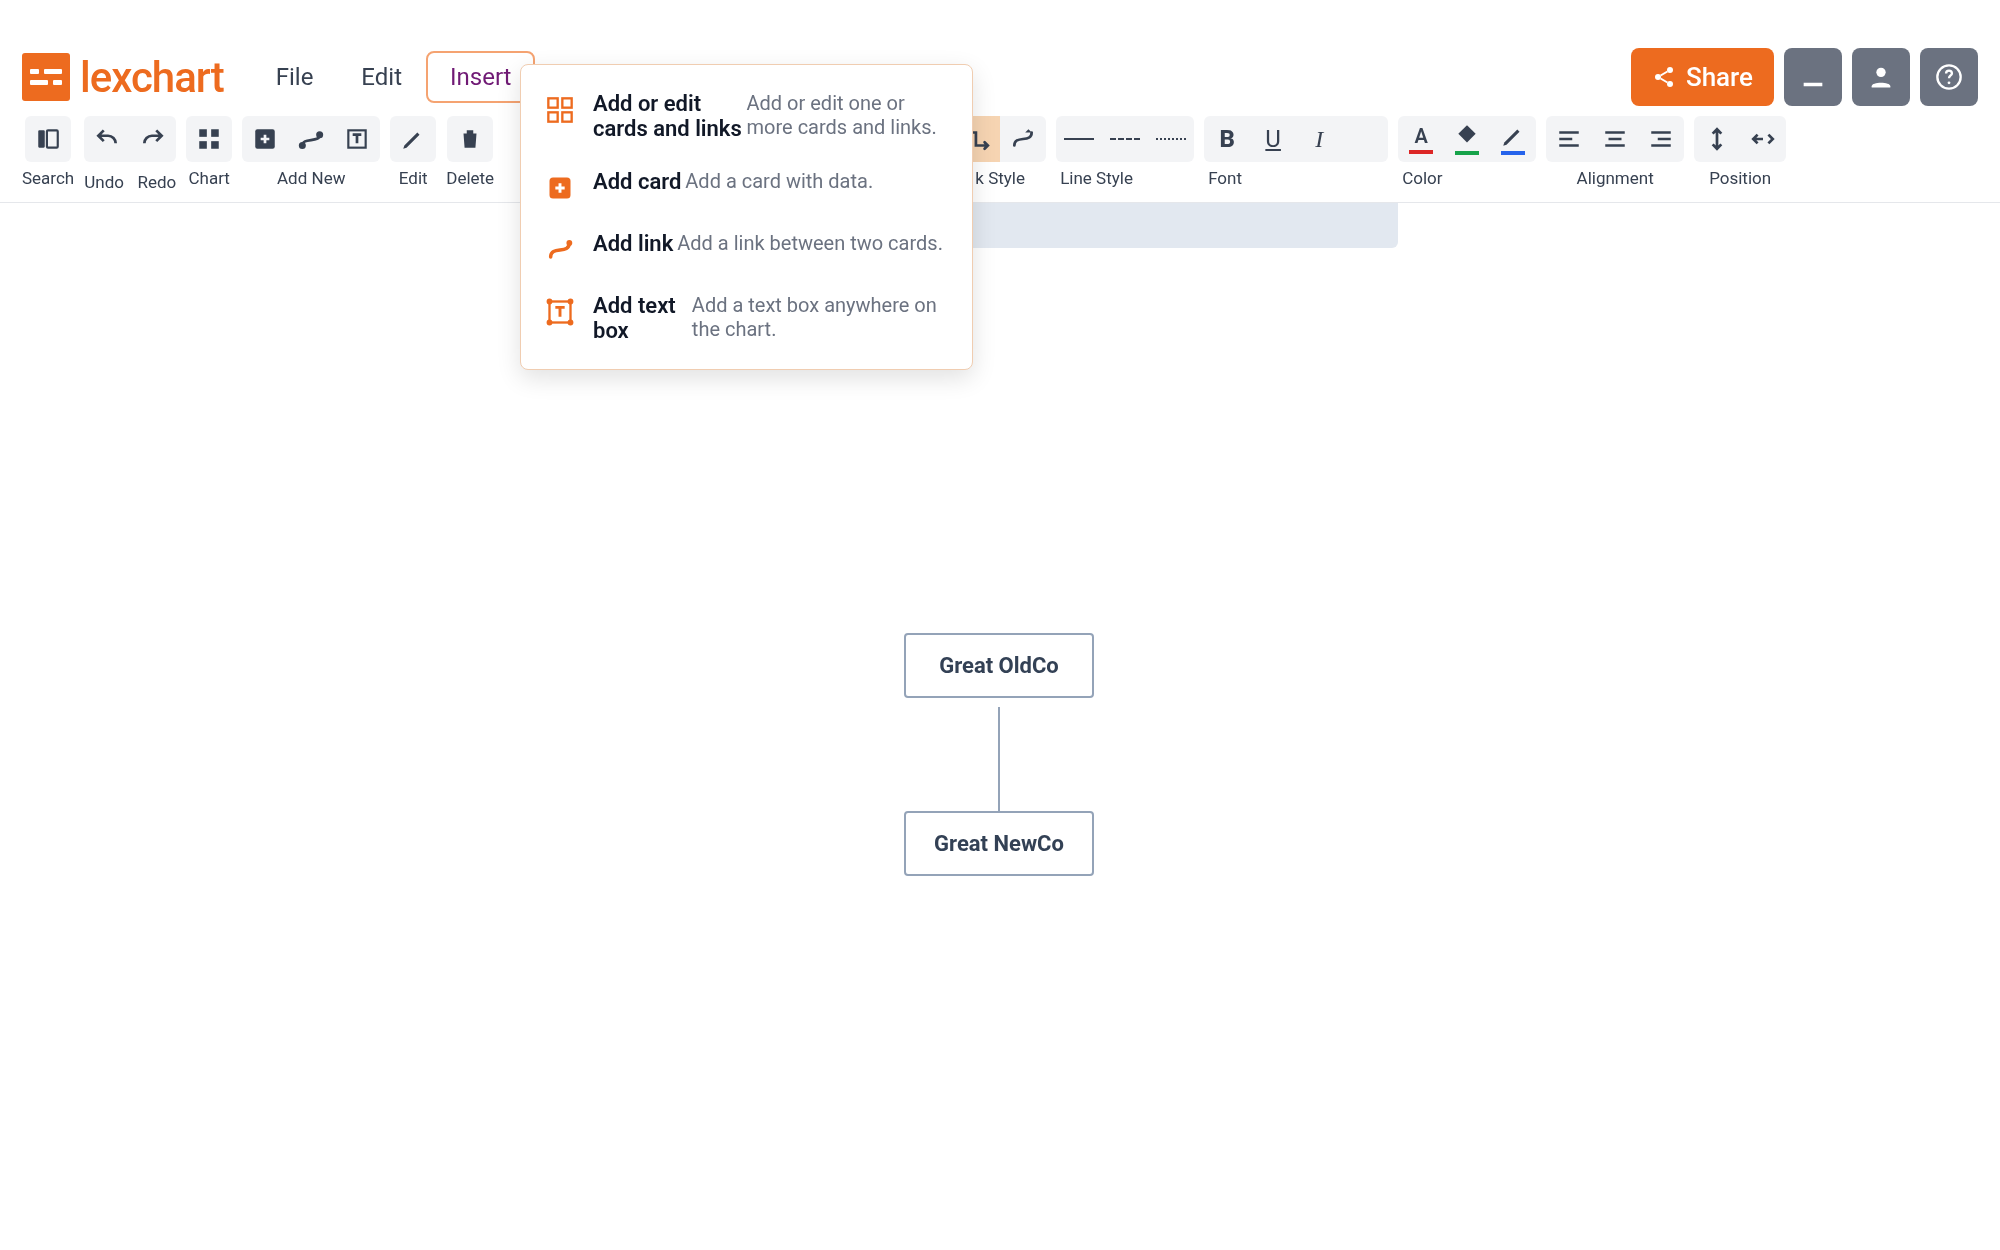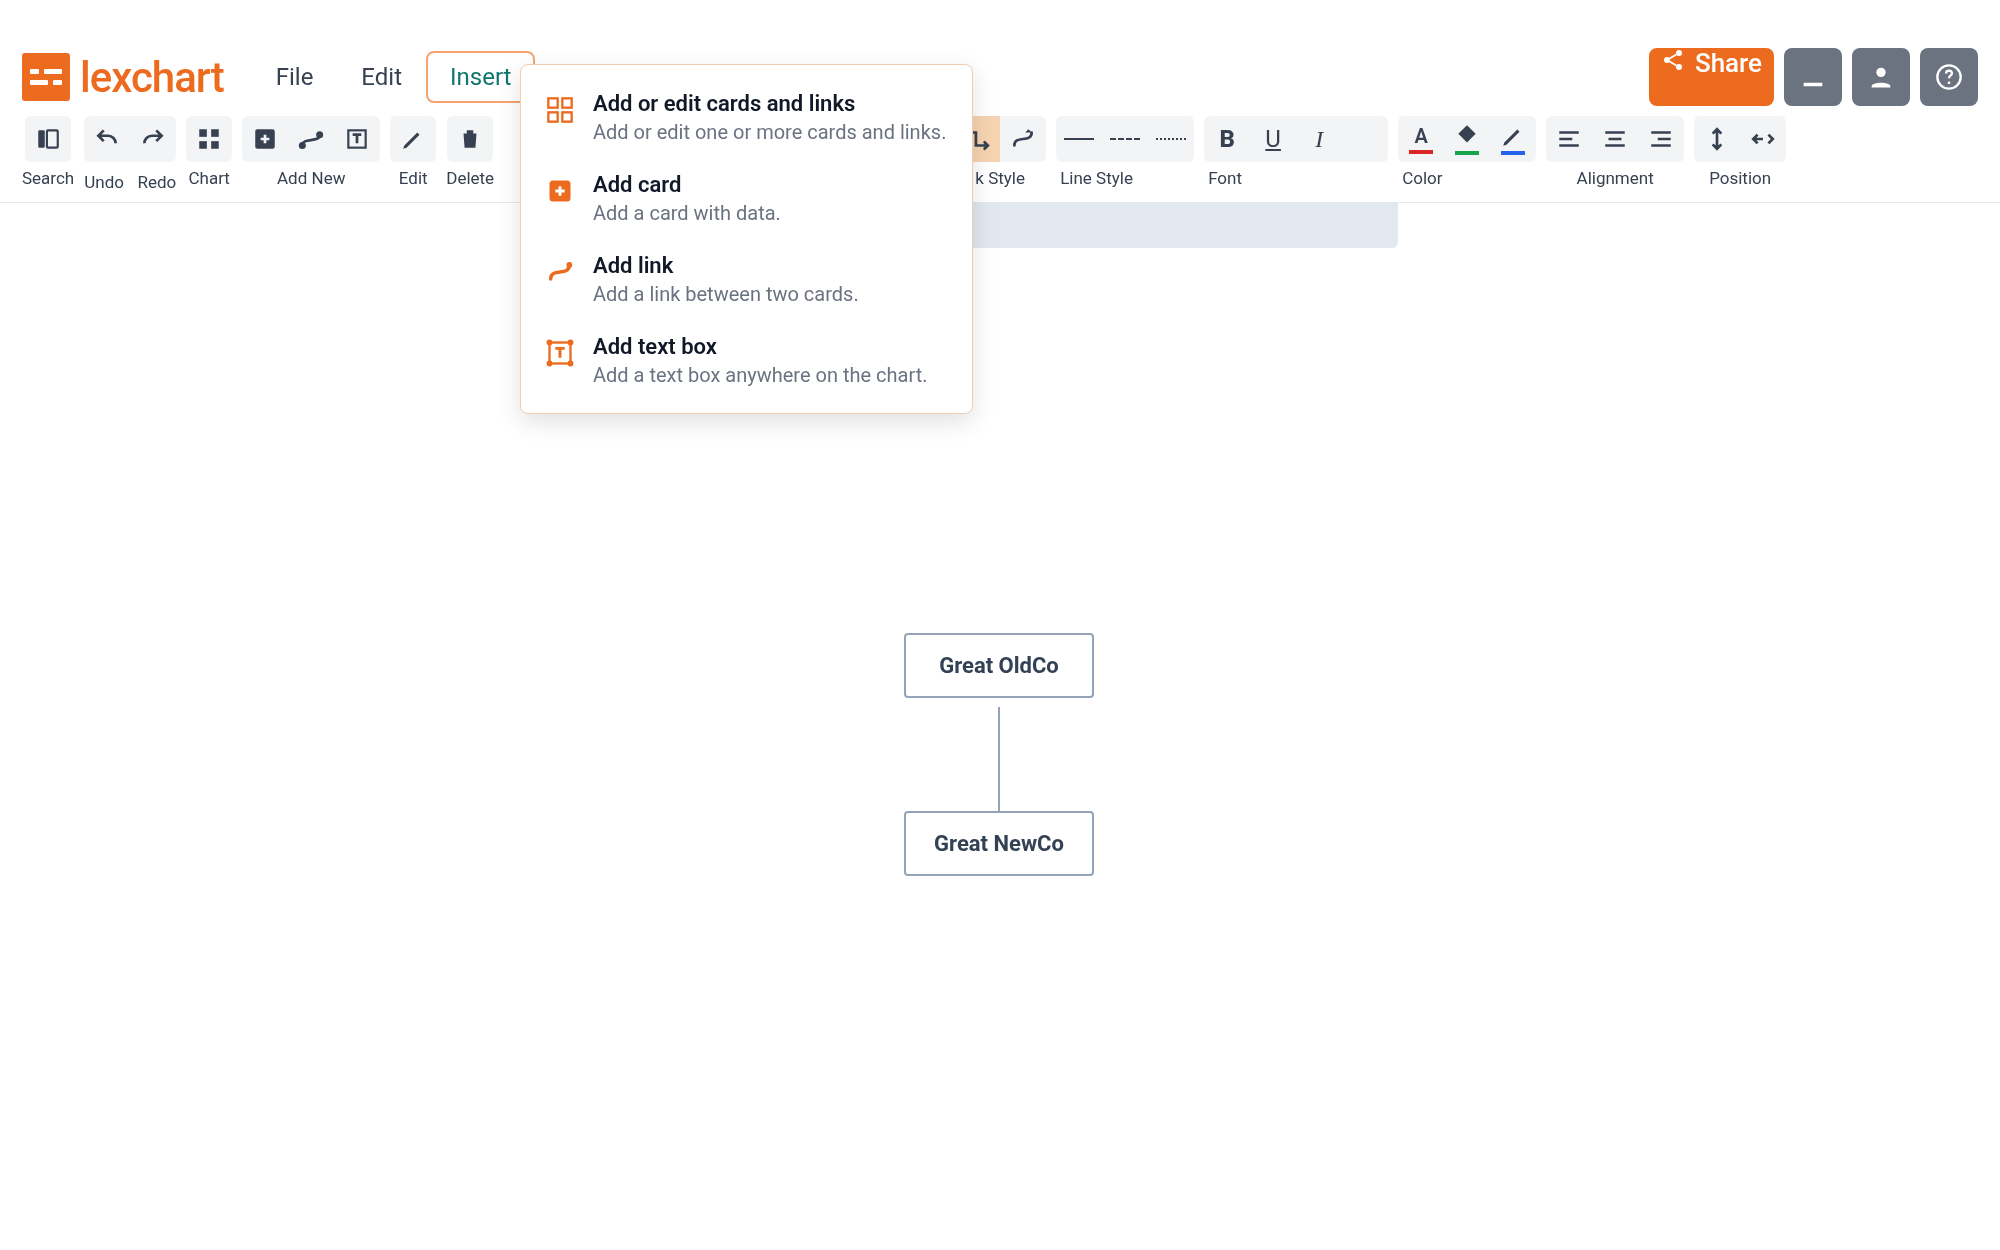--- a/index.html
+++ b/index.html
@@ -50,28 +50,28 @@
   padding: 10px 22px;
   font-size: 24px;
   color: #374151;
   border-radius: 8px;
   cursor: pointer;
   border: 2px solid transparent;
 }
 .menu-item.active {
   border: 2px solid #f5a371;
   background: #fff;
-  color: #0f766e;
+  color: #701a75;
 }
 .spacer { flex: 1; }
 .header-actions { display: flex; gap: 10px; align-items: center; }
 .share-btn {
-  display: flex; gap: 10px;
+  display: flex; align-items: center; gap: 10px;
   background: #ed6b1f; color: #fff;
-  padding: 0 12px; height: 58px;
+  padding: 0 21px; height: 58px;
   font-size: 26px; font-weight: 500;
   border-radius: 8px;
   cursor: pointer;
 }
 .icon-btn {
   width: 58px; height: 58px;
   background: #6b7280; color: #fff;
   border-radius: 8px;
   display: flex; align-items: center; justify-content: center;
   cursor: pointer;
@@ -138,21 +138,21 @@
   padding: 14px 24px;
   cursor: pointer;
 }
 .dd-icon {
   width: 30px; height: 30px;
   flex: 0 0 30px;
   margin-top: 4px;
   display: flex; align-items: center; justify-content: center;
 }
 .dd-icon svg { width: 28px; height: 28px; }
-.dd-text { display: flex; flex-direction: column; gap: 4px; }
+.dd-text { display: flex; gap: 4px; }
 .dd-title { font-size: 22px; font-weight: 600; color: #111827; }
 .dd-desc  { font-size: 20px; color: #6b7280; }
 
 
 .canvas {
   position: relative;
   width: 100%;
   height: calc(1250px - 78px - 98px);
 }
 .banner {

